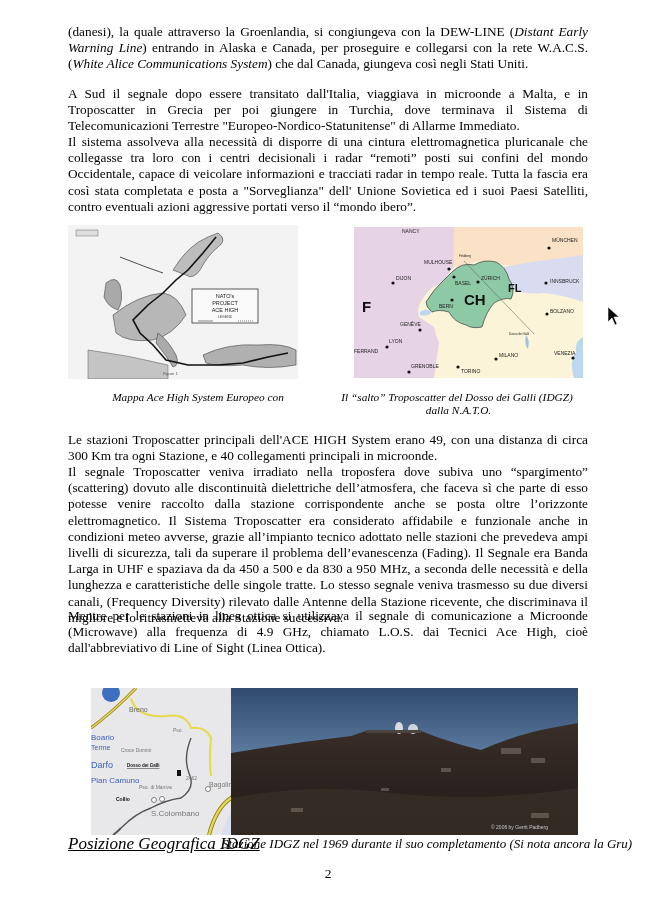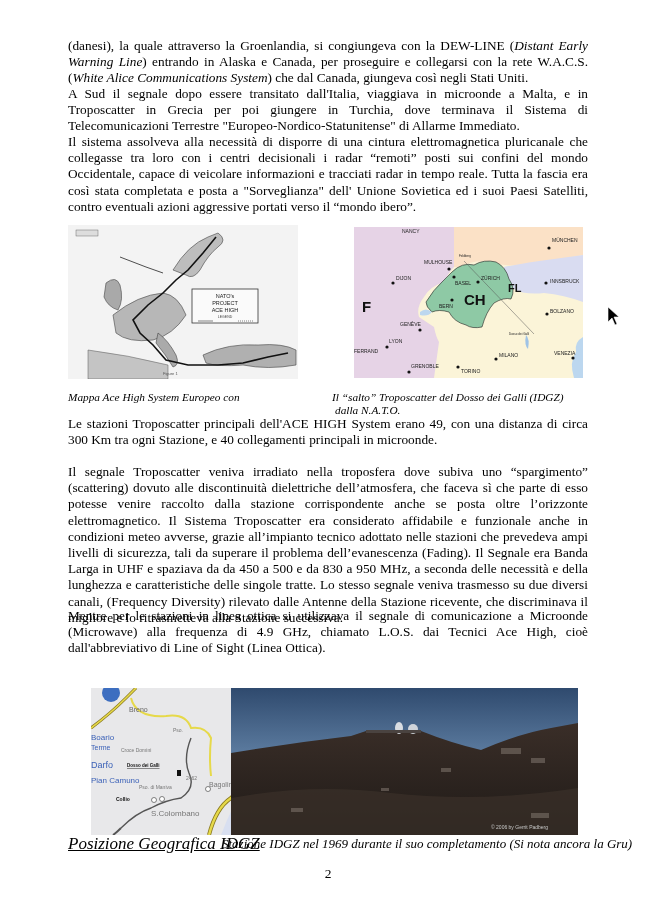--- a/index.html
+++ b/index.html
@@ -1,30 +1,30 @@
 <!DOCTYPE html>
 <html><head>
 <meta charset="utf-8">
 <style>
   html, body { margin:0; padding:0; background:#ffffff; }
   body { width:656px; height:912px; position:relative; overflow:hidden;
          font-family:"Liberation Serif", "DejaVu Serif", serif; color:#000; }
   .para { position:absolute; left:68px; width:520px; font-size:13.3px; line-height:16.2px;
           text-align:justify; margin:0; }
   .para i { font-style:italic; }
-  .caption { position:absolute; font-size:11.3px; line-height:13.4px; font-style:italic; margin:0; }
+  .caption { position:absolute; font-size:11.3px; line-height:13.4px; font-style:italic; margin:0;text-align:center; }
   .fig { position:absolute; overflow:hidden; }
   .page-num { position:absolute; left:0; width:656px; top:866px; text-align:center; font-size:13.5px; }
   .cursor { position:absolute; left:608px; top:307px; width:12px; height:20px; }
   svg text { font-family:"Liberation Sans", "DejaVu Sans", sans-serif; }
 </style>
 </head>
 <body>
 
-<p class="para" style="top:38px;">
+<p class="para" style="top:24px;">
   <span>(danesi), la quale attraverso la Groenlandia, si congiungeva con la  DEW-LINE (</span><i>Distant Early Warning Line</i><span>) entrando in Alaska e Canada, per proseguire e collegarsi con la rete W.A.C.S. (</span><i>White Alice Communications System</i><span>) che dal Canada,  giungeva così negli Stati Uniti.</span>
 </p>
 
 <p class="para" style="top:86px;">A Sud il segnale dopo essere transitato dall'Italia, viaggiava in microonde a Malta, e in Troposcatter in Grecia per poi giungere in Turchia, dove terminava il  Sistema di Telecomunicazioni Terrestre "Europeo-Nordico-Statunitense" di Allarme Immediato.</p>
 
 <p class="para" style="top:134px;">Il sistema assolveva alla necessità di disporre di una cintura elettromagnetica pluricanale che collegasse tra loro con i centri decisionali i radar “remoti” posti sui confini del mondo Occidentale, capace di veicolare informazioni e tracciati radar in tempo reale. Tutta la fascia era così stata completata e posta a "Sorveglianza" dell' Unione Sovietica ed i suoi Paesi Satelliti, contro eventuali azioni aggressive portati verso il “mondo ibero”.</p>
 
 <div class="fig" style="left:68px; top:225px; width:230px; height:154px; background:#f2f2f2;">
   <svg width="230" height="154" viewBox="0 0 230 154">
     <rect width="230" height="154" fill="#f3f3f3"></rect>
@@ -117,21 +117,21 @@
 </div>
 
 <div class="caption" style="left:68px; top:391px; width:260px;">
   <div>Mappa Ace High System Europeo con</div>
 </div>
 <div class="caption" style="left:332px; top:391px; width:250px;">
   <div>Il “salto” Troposcatter del Dosso dei Galli (IDGZ)</div>
   <div style="padding-left:3px;">dalla N.A.T.O.</div>
 </div>
 
-<p class="para" style="top:416px;">Le stazioni Troposcatter principali dell'ACE HIGH System erano 49, con una distanza di circa 300 Km tra ogni Stazione, e 40 collegamenti principali in microonde.</p>
+<p class="para" style="top:432px;">Le stazioni Troposcatter principali dell'ACE HIGH System erano 49, con una distanza di circa 300 Km tra ogni Stazione, e 40 collegamenti principali in microonde.</p>
 
 <p class="para" style="top:464px;">Il segnale Troposcatter  veniva irradiato nella troposfera  dove subiva uno “spargimento” (scattering) dovuto alle discontinuità dielettriche dell’atmosfera, che faceva sì che parte di esso potesse venire raccolto dalla stazione corrispondente anche se posta oltre l’orizzonte elettromagnetico. Il Sistema Troposcatter era considerato affidabile e funzionale anche in condizioni meteo avverse, grazie all’impianto tecnico adottato nelle stazioni che prevedeva ampi livelli di sicurezza, tali da superare il problema dell’evanescenza (Fading). Il Segnale era Banda Larga in UHF e spaziava da da 450 a 500 e da 830 a 950 MHz, a seconda delle necessità e della lunghezza e caratteristiche delle singole tratte. Lo stesso segnale veniva trasmesso su due diversi canali, (Frequency Diversity) rilevato dalle Antenne della  Stazione ricevente, che discriminava il migliore e lo ritrasmetteva alla Stazione successiva.</p>
 
 <p class="para" style="top:608px;">Mentre per le stazioni in linea ottica si utilizzava il segnale di comunicazione a Microonde (Microwave) alla frequenza di 4.9 GHz, chiamato L.O.S. dai Tecnici Ace High, cioè dall'abbreviativo di Line of  Sight (Linea Ottica).</p>
 
 <div class="fig" style="left:68px; top:688px; width:158px; height:147px;margin-left:23px;">
   <svg width="158" height="147" viewBox="0 0 158 147">
     <rect width="158" height="147" fill="#e8e8ea"></rect>
     <path d="M130 147 Q140 120 158 90 L158 147 Z" fill="#d8dff0"></path>
     <circle cx="20" cy="5" r="9" fill="#3d6ec0"></circle>

